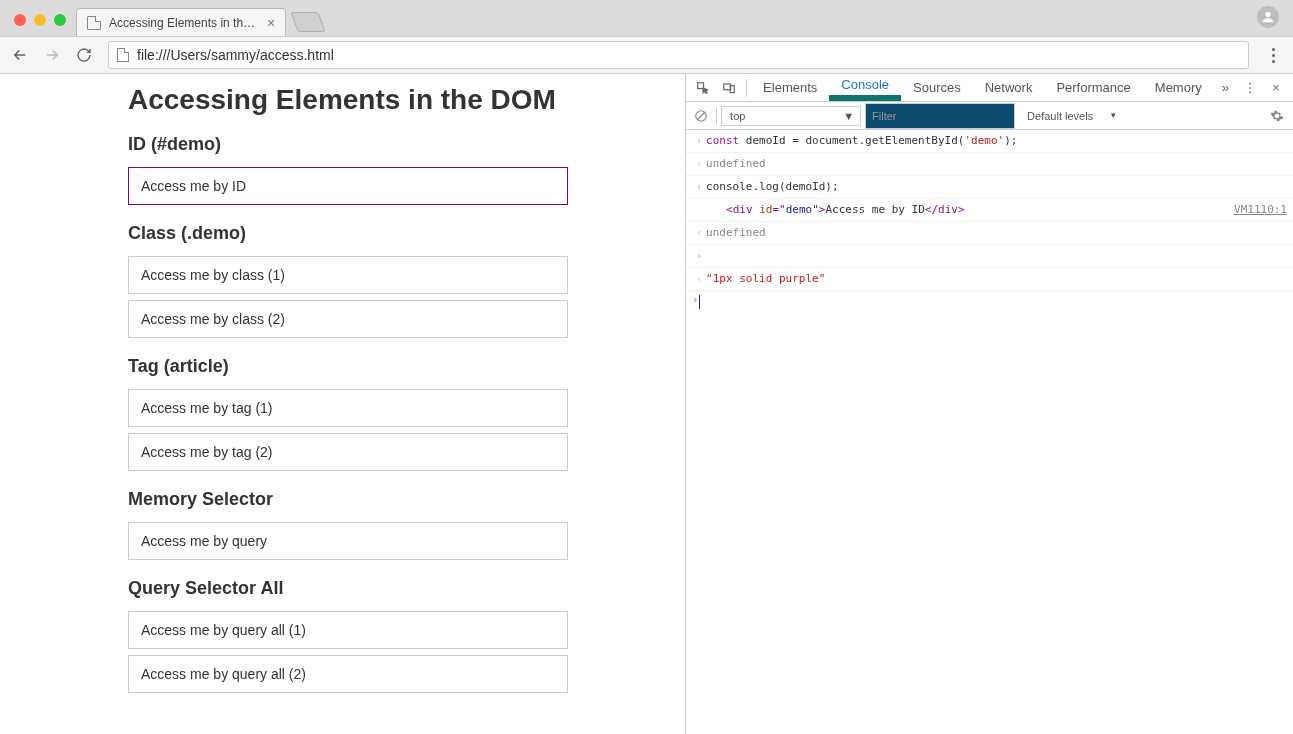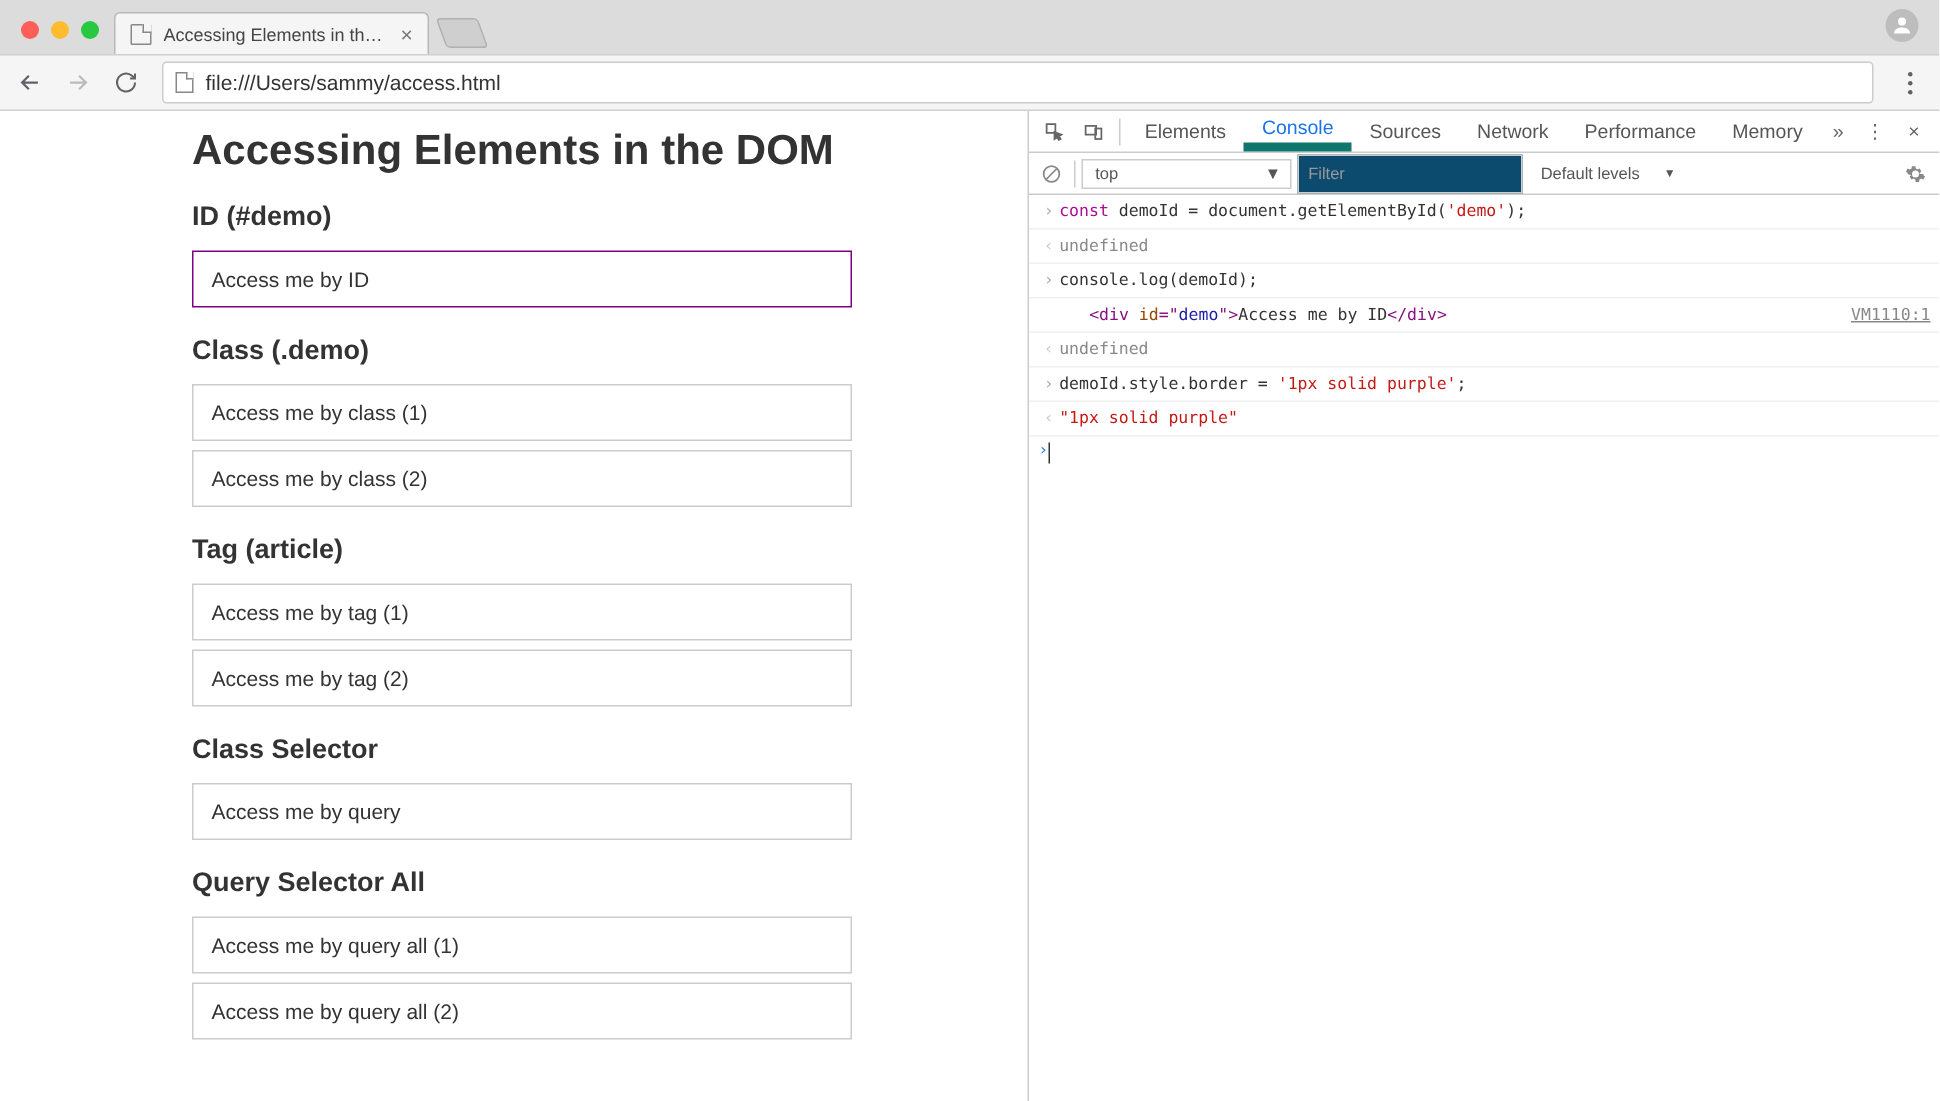--- a/index.html
+++ b/index.html
@@ -137,21 +137,21 @@
     <h1>Accessing Elements in the DOM</h1>
     <div id="sections">
         <h2>ID (#demo)</h2>
         <div class="box purple">Access me by ID</div>
         <h2>Class (.demo)</h2>
         <div class="box">Access me by class (1)</div>
         <div class="box">Access me by class (2)</div>
         <h2>Tag (article)</h2>
         <div class="box">Access me by tag (1)</div>
         <div class="box">Access me by tag (2)</div>
-        <h2>Class Selector</h2>
+        <h2>Memory Selector</h2>
         <div class="box">Access me by query</div>
         <h2>Query Selector All</h2>
         <div class="box">Access me by query all (1)</div>
         <div class="box">Access me by query all (2)</div>
       </div>
   </div>
 
   <div class="devtools">
     <div class="dt-tabs">
       <div class="tool-icon">
@@ -224,21 +224,20 @@
         <span class="gutter"></span>
         <span class="body indent"><span class="tag">&lt;div </span><span class="attr">id</span><span class="tag">="</span><span class="attrval">demo</span><span class="tag">"&gt;</span><span>Access me by ID</span><span class="tag">&lt;/div&gt;</span></span>
         <span class="src">VM1110:1</span>
       </div>
       <div class="row">
         <span class="gutter out">‹</span>
         <span class="body undef">undefined</span>
       </div>
       <div class="row">
         <span class="gutter in">›</span>
-        <span class="body"><span>demoId.style.border = </span><span class="str">'1px solid purple'</span><span>;</span></span>
       </div>
       <div class="row">
         <span class="gutter out">‹</span>
         <span class="body str">"1px solid purple"</span>
       </div>
       <div class="prompt">
         <span class="gutter">›</span>
         <span class="cursor"></span>
       </div>
     </div>

